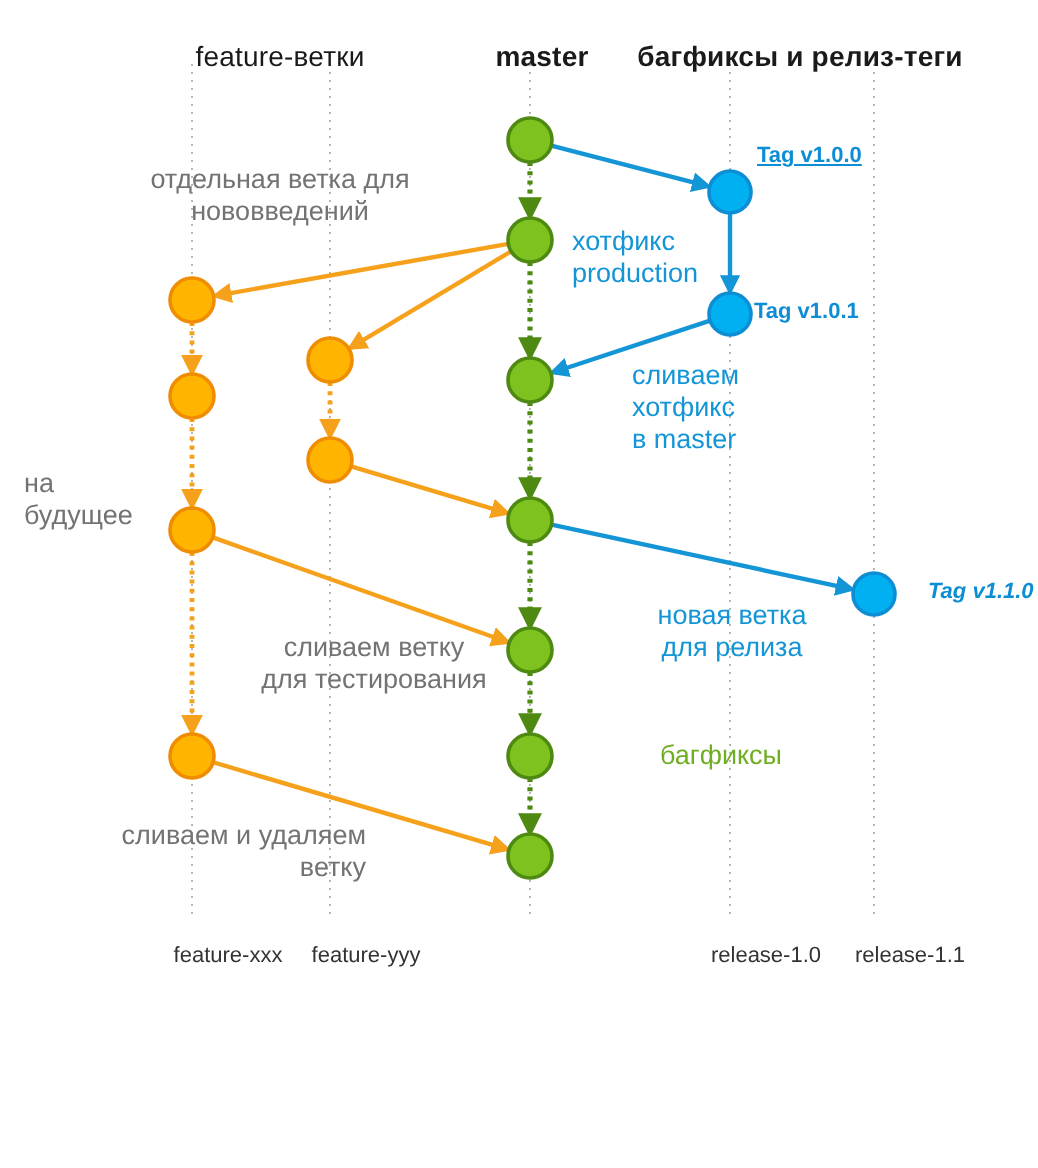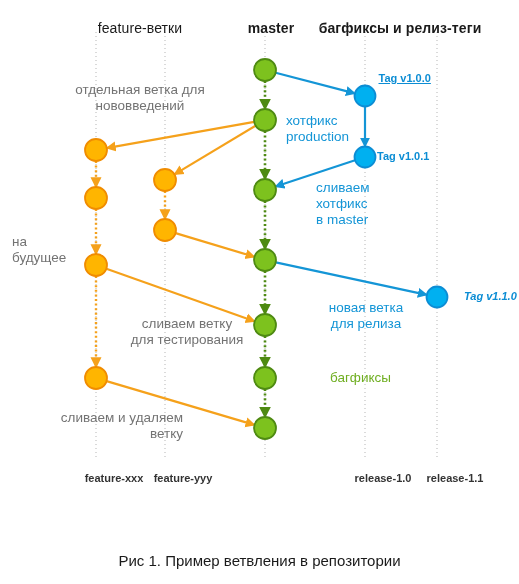--- a/index.html
+++ b/index.html
@@ -31,21 +31,21 @@
     position: absolute;
     font-size: 14px;
     color: #1a1a1a;
     white-space: nowrap;
     transform: translateX(-50%);
     letter-spacing: 0.1px;
   }
   .lane-foot {
     position: absolute;
     font-size: 11px;
-    font-weight: bold;
+    font-weight: normal;
     color: #333333;
     white-space: nowrap;
     transform: translateX(-50%);
     padding-left: 36px;
   }
   .note {
     position: absolute;
     font-size: 13.5px;
     line-height: 16px;
     white-space: pre-line;
@@ -164,14 +164,13 @@
       <div class="note note-green" style="left: 284px; top: 370px; width: 80px; text-align: left; margin-left: 46px;">багфиксы</div>
       <div class="note note-orange" style="left: 18px; top: 410px; width: 165px; text-align: right;">сливаем и удаляем
 ветку</div>
     </div>
   <div id="taglabels-layer">
       <div class="tag-label" style="left: 378.5px; top: 72px; text-decoration: underline;">Tag v1.0.0</div>
       <div class="tag-label" style="left: 377px; top: 150px;">Tag v1.0.1</div>
       <div class="tag-label" style="left: 464px; top: 290px; font-style: italic;">Tag v1.1.0</div>
     </div>
 
-  <div class="caption" style="top:552px;">Рис 1. Пример ветвления в репозитории</div>
 </div>
 
 </body></html>

